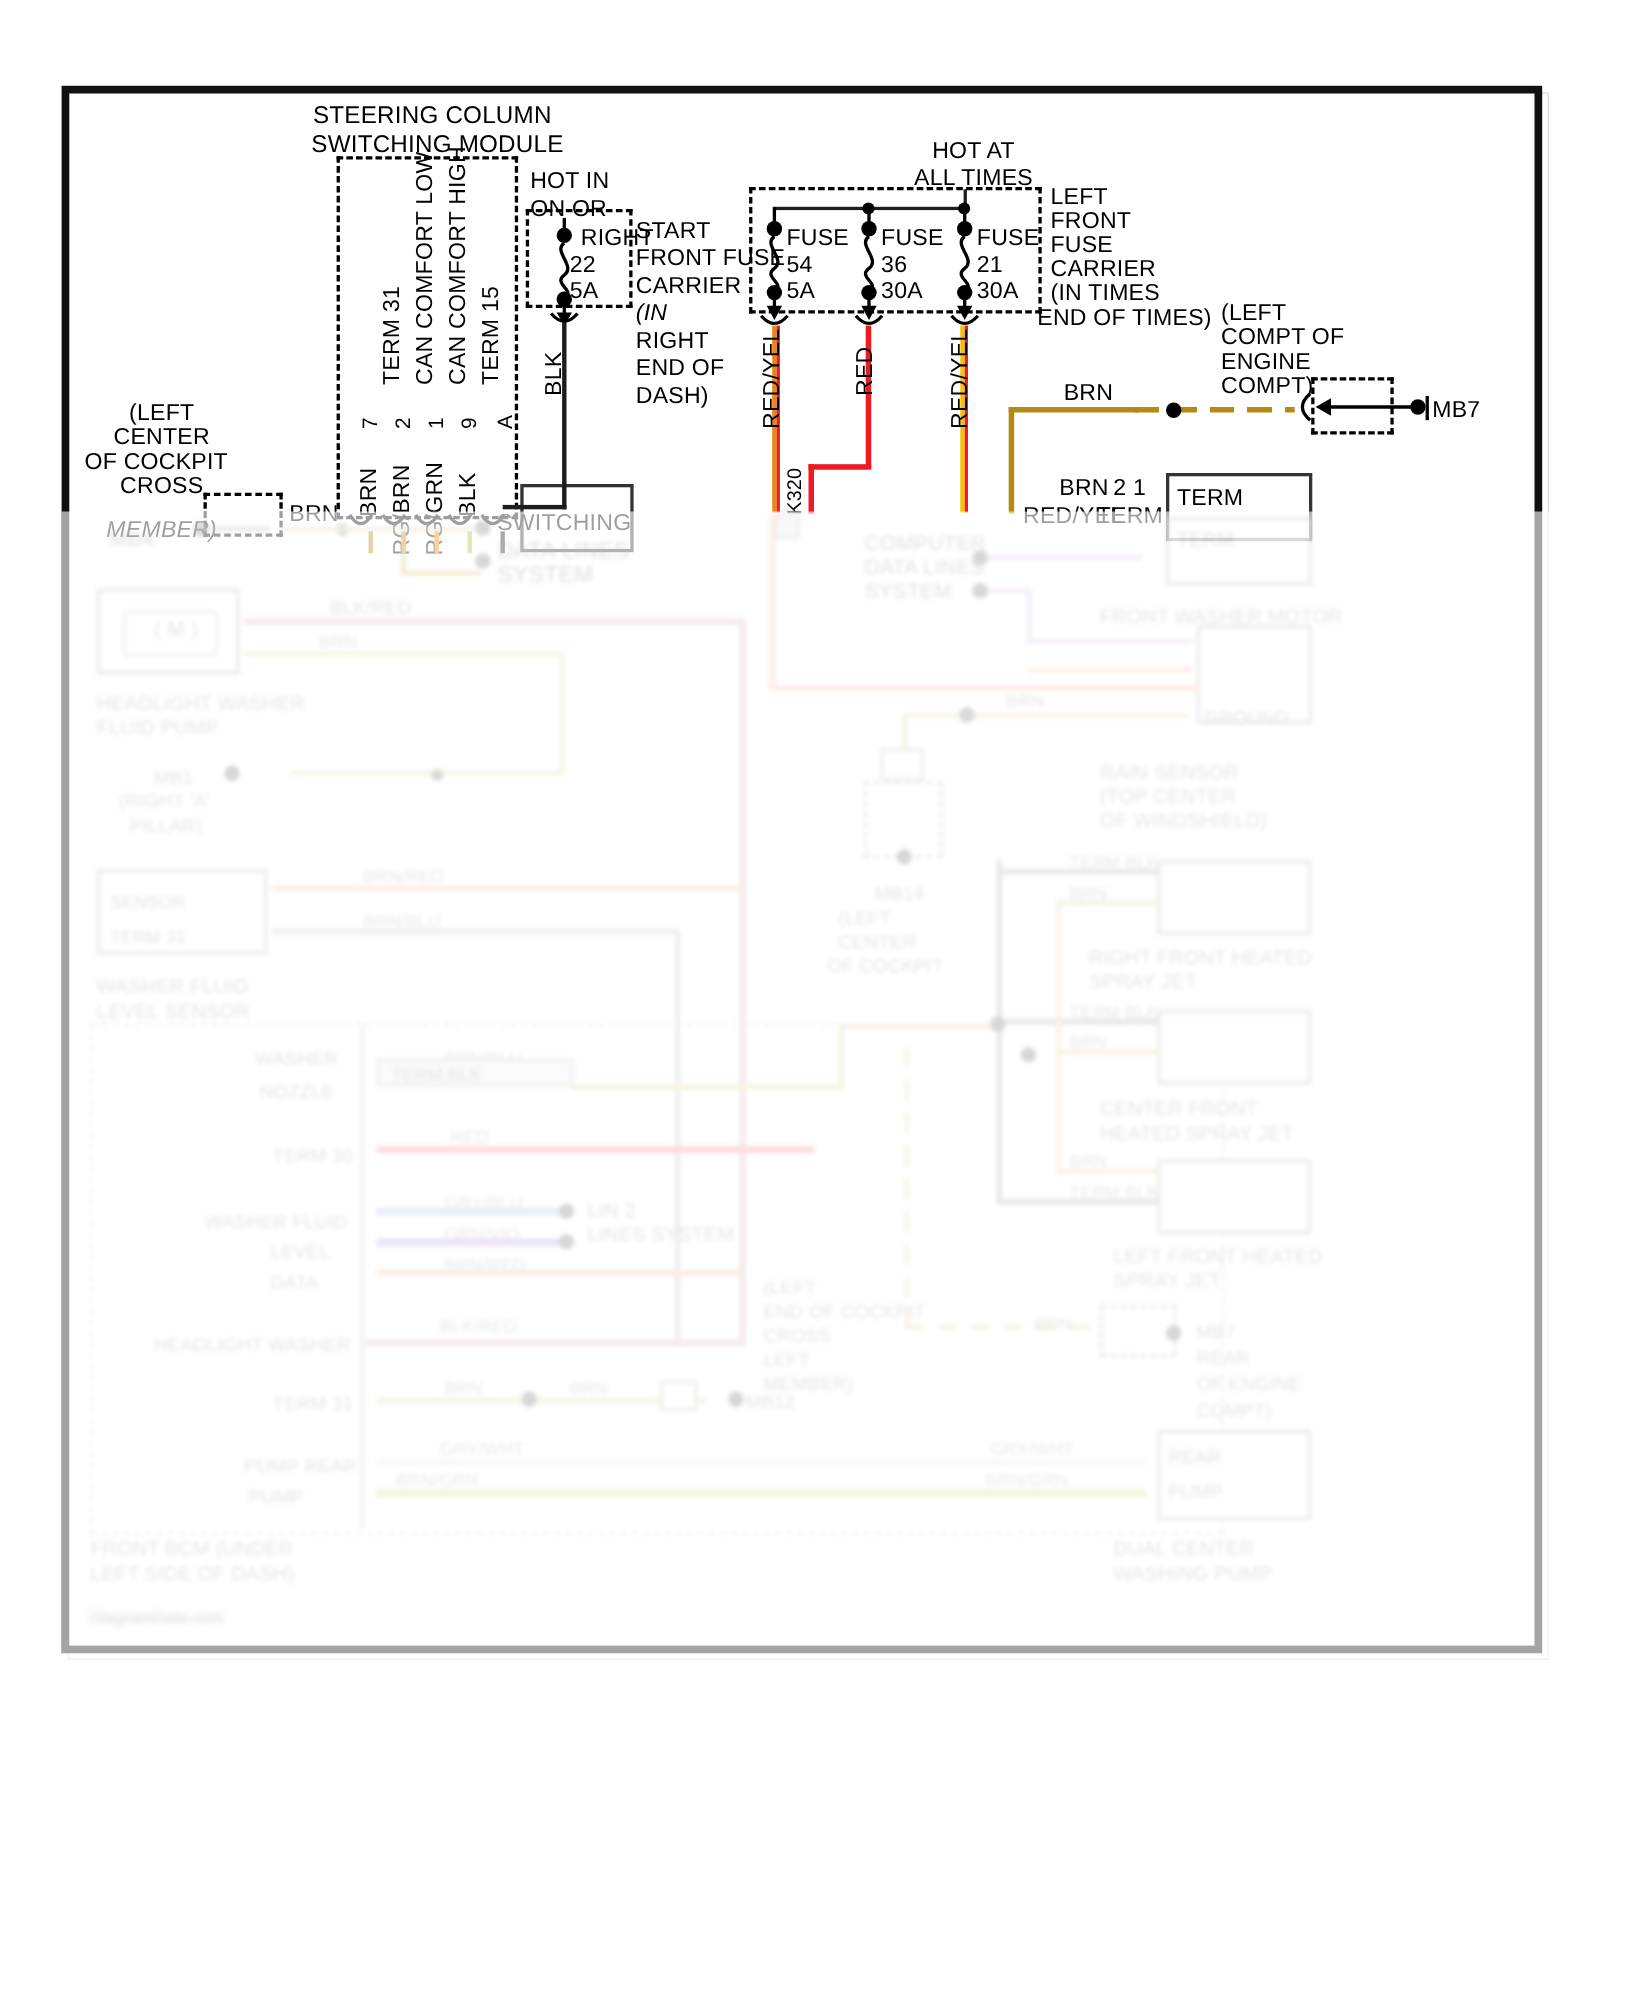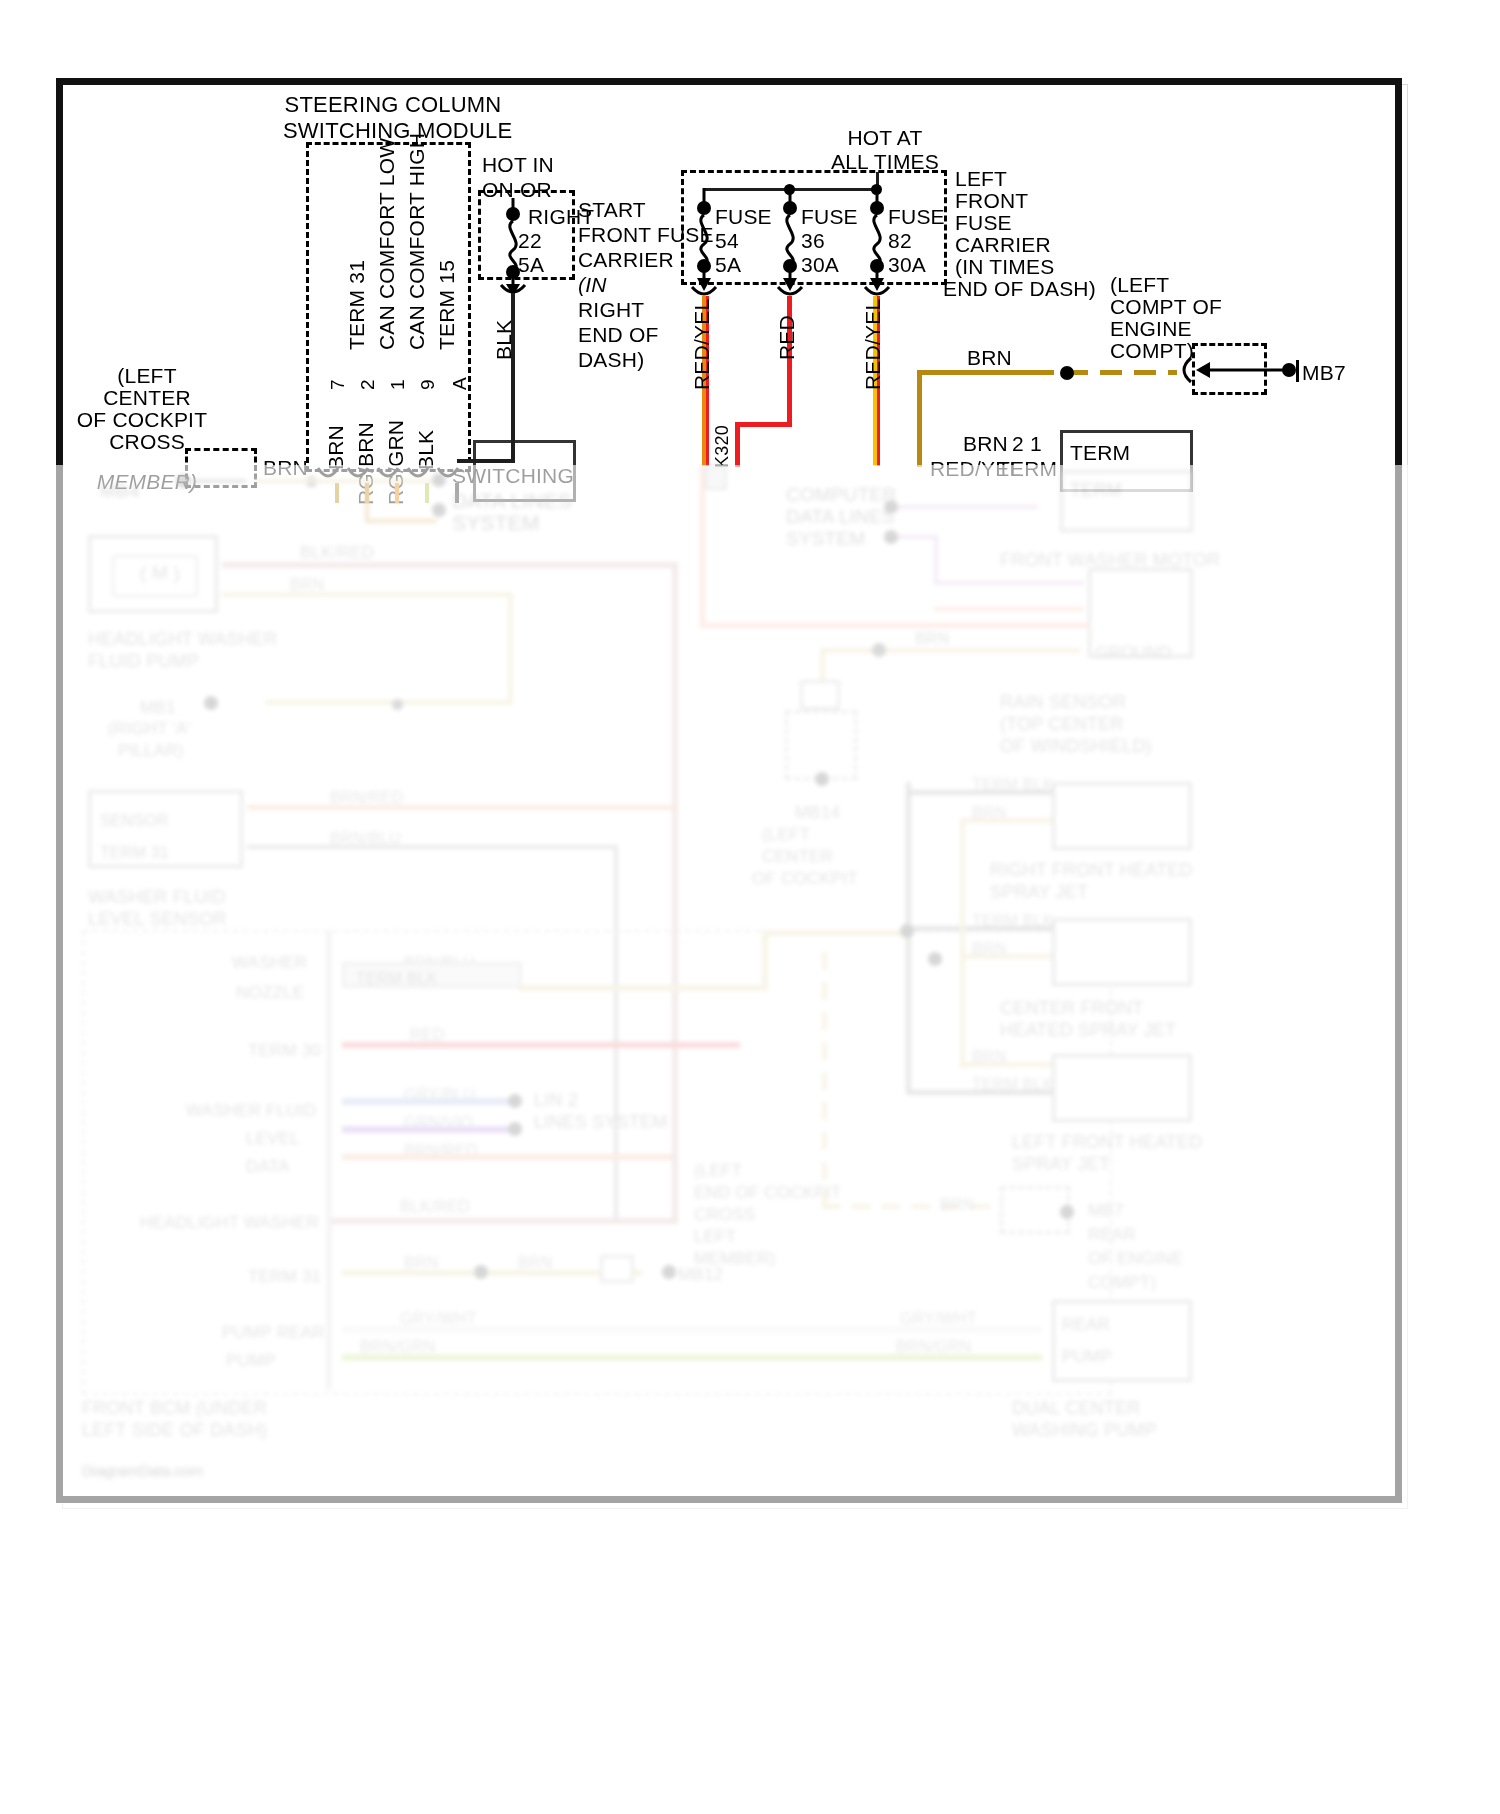--- a/index.html
+++ b/index.html
@@ -172,29 +172,29 @@
     <svg width="32" height="106" viewBox="0 0 32 106">
       <line x1="16" y1="0" x2="16" y2="16" stroke="#000" stroke-width="3"></line>
       <circle cx="16" cy="20" r="7" fill="#000"></circle>
       <path d="M16,27 C5,34 27,48 16,56 C5,64 27,70 16,76" stroke="#000" stroke-width="3" fill="none"></path>
       <circle cx="16" cy="78" r="7" fill="#000"></circle>
       <line x1="16" y1="84" x2="16" y2="98" stroke="#000" stroke-width="3"></line>
       <path d="M9,90 L16,103 L23,90" fill="#000"></path>
     </svg>
   </div>
   <div class="txt" style="left:888px;top:204px;">FUSE</div>
-  <div class="txt" style="left:888px;top:228px;">82</div>
+  <div class="txt" style="left:888px;top:228px;">21</div>
   <div class="txt" style="left:888px;top:252px;">30A</div>
 
   <div class="txt" style="left:955px;top:166px;">LEFT</div>
   <div class="txt" style="left:955px;top:188px;">FRONT</div>
   <div class="txt" style="left:955px;top:210px;">FUSE</div>
   <div class="txt" style="left:955px;top:232px;">CARRIER</div>
   <div class="txt" style="left:955px;top:254px;">(IN TIMES</div>
-  <div class="txt" style="left:943px;top:276px;">END OF DASH)</div>
+  <div class="txt" style="left:943px;top:276px;">END OF TIMES)</div>
 
   <div class="conn" style="position:absolute;left:688px;top:285px;">
     <svg width="32" height="16" viewBox="0 0 32 16">
         <path d="M4,2 Q16,16 28,2" stroke="#000" stroke-width="3" fill="none"></path>
       </svg>
   </div>
   <div class="conn" style="position:absolute;left:774px;top:285px;">
     <svg width="32" height="16" viewBox="0 0 32 16">
         <path d="M4,2 Q16,16 28,2" stroke="#000" stroke-width="3" fill="none"></path>
       </svg>

